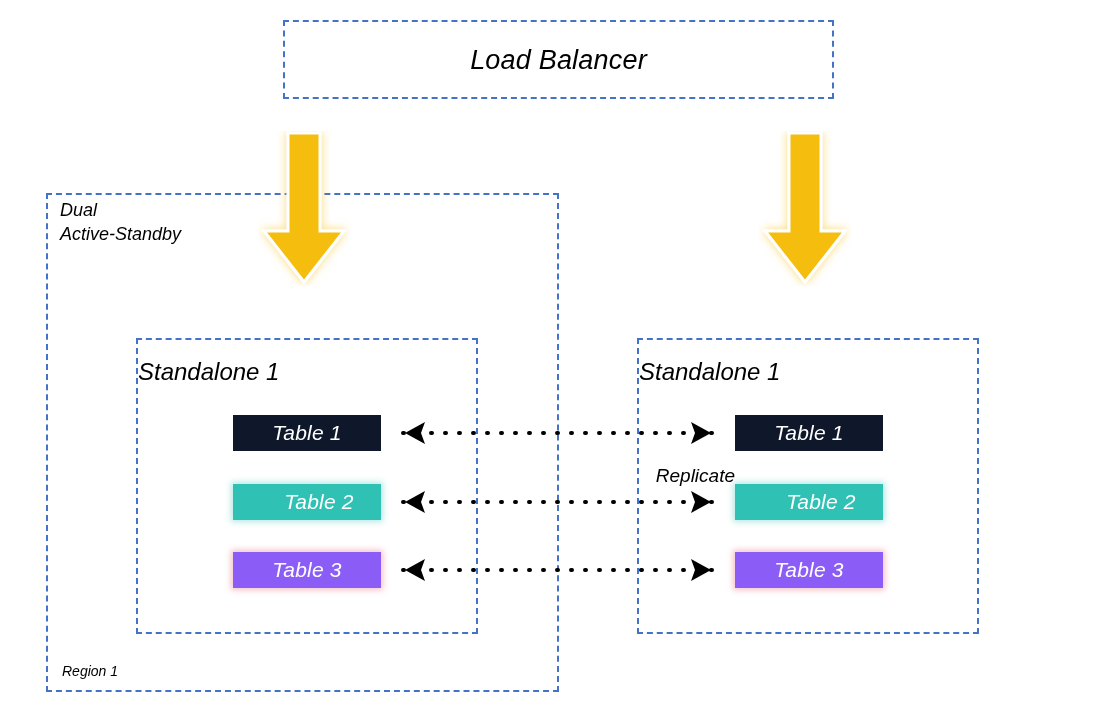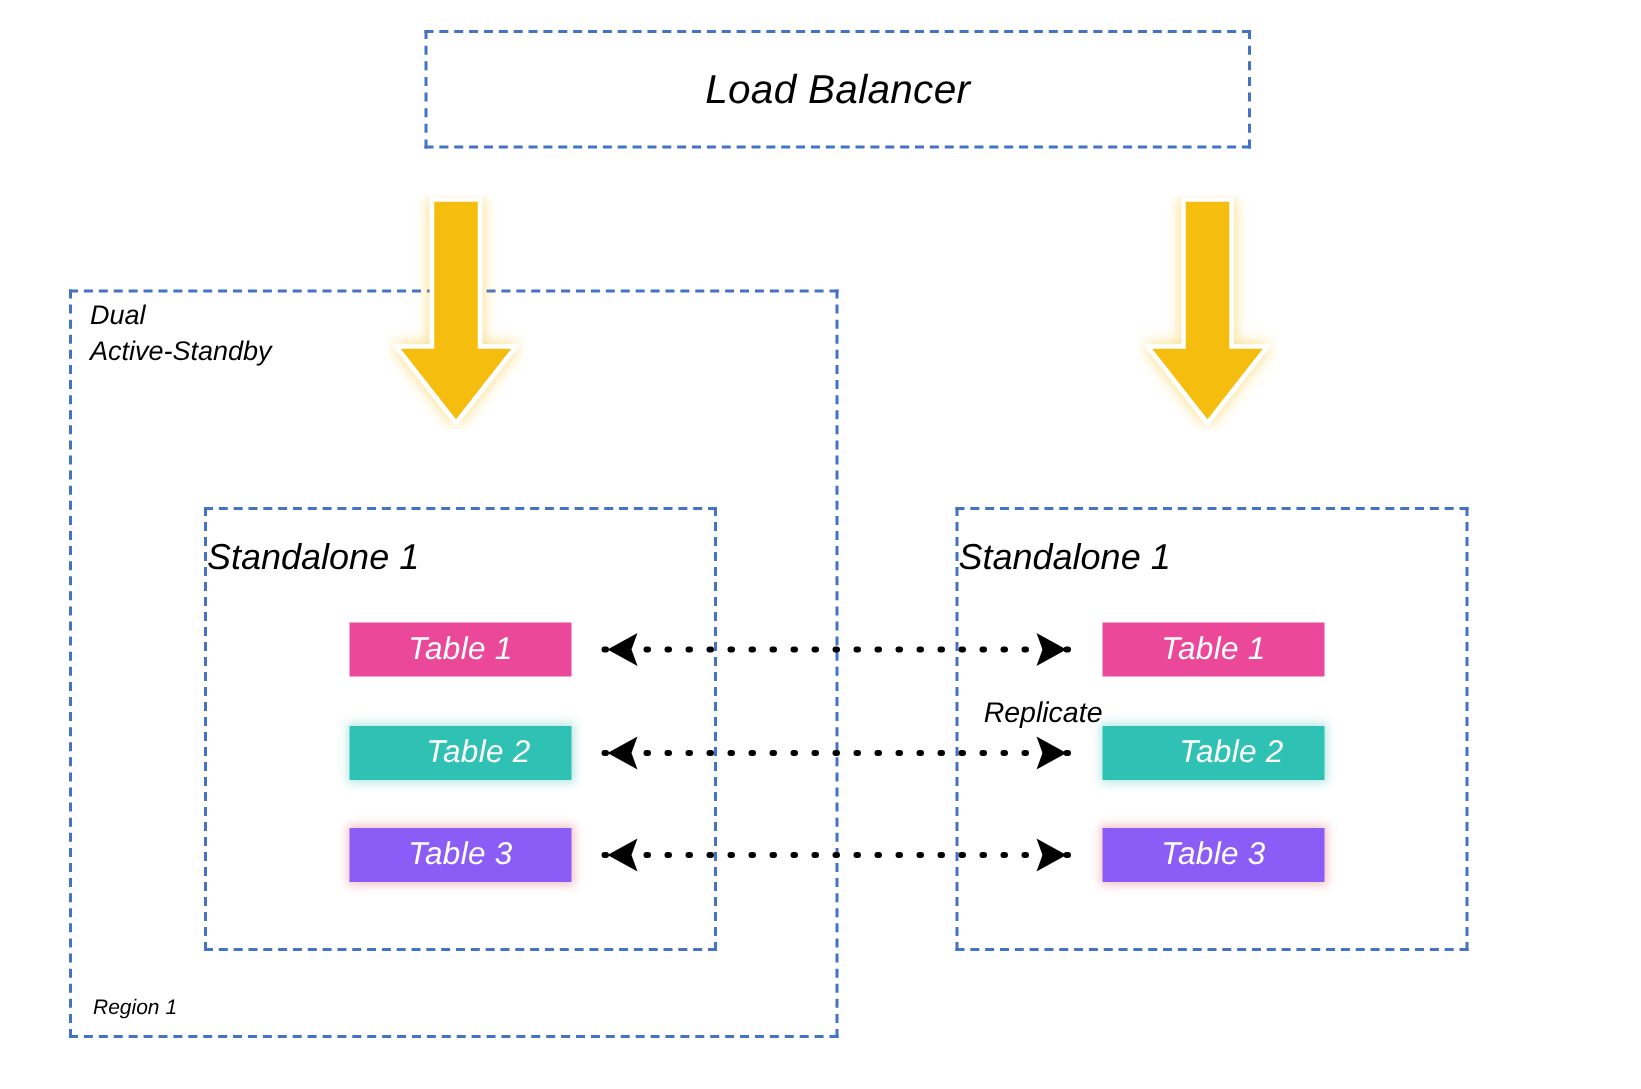--- a/index.html
+++ b/index.html
@@ -102,21 +102,21 @@
     height: 36px;
     width: 148px;
     display: flex;
     align-items: center;
     justify-content: center;
     color: #ffffff;
     font-size: 21px;
     letter-spacing: 0.2px;
     box-sizing: border-box;
   }
-  .chip-green  { background: #ec4899; }
+  .chip-green  { background: #0f172a; }
   .chip-teal   { background: #2FC1B3; box-shadow: 0 0 6px 2px rgba(47,193,179,0.35); padding-left: 24px; }
   .chip-red    { background: #8b5cf6; box-shadow: 0 0 6px 2px rgba(224,78,97,0.35); }
 
   
   #t1-left { left: 233px; top: 415px; }
   #t2-left { left: 233px; top: 484px; }
   #t3-left { left: 233px; top: 552px; }
   
   #t1-right { left: 735px; top: 415px; }
   #t2-right { left: 735px; top: 484px; }

